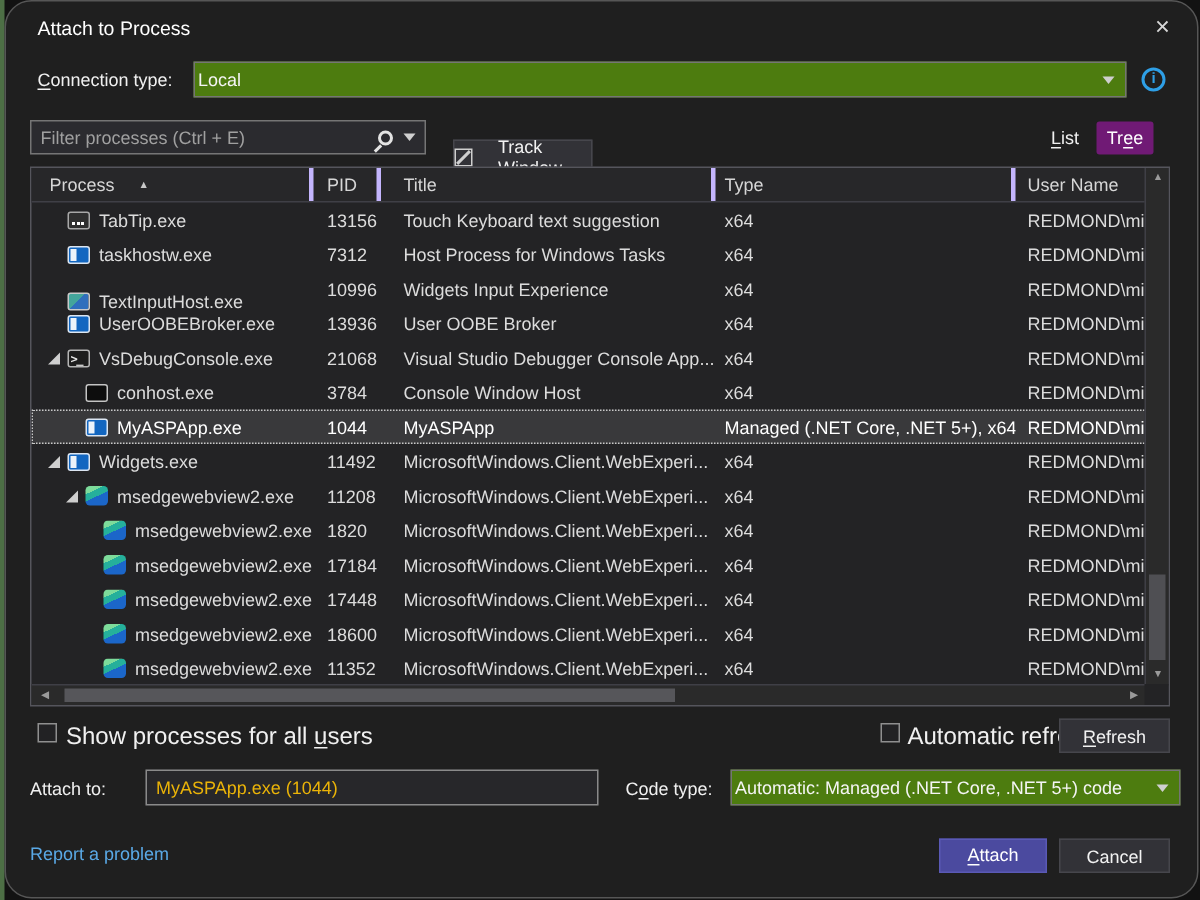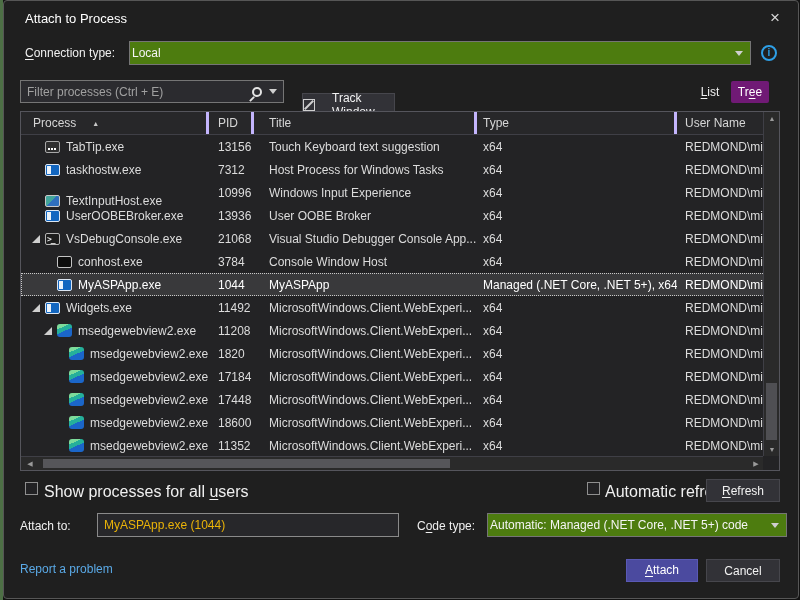--- a/index.html
+++ b/index.html
@@ -1,20 +1,20 @@
 <!DOCTYPE html>
 <html><head>
 <meta charset="utf-8">
 <style>
   * { box-sizing: border-box; margin: 0; padding: 0; }
   html,body { width:800px; height:600px; overflow:hidden; background:#121212;
               font-family:"Liberation Sans", sans-serif; cursor:default; }
   .edge-strip { position:absolute; left:0; top:0; width:3px; height:600px; background:#4d6f45; }
   .dialog { position:absolute; left:3px; top:0; width:796px; height:599px;
-            background:#1f1f1f; border:1px solid #565656; border-radius:4px; color:#e8e8e8; }
+            background:#1f1f1f; border:1px solid #565656; border-radius:18px; color:#e8e8e8; }
   .u { text-decoration: underline; text-underline-offset: 2px; }
 
   
   .title { position:absolute; left:21px; top:10px; font-size:13px; color:#ffffff; }
   .close-btn { position:absolute; right:8px; top:4px; width:30px; height:26px; text-align:center;
                line-height:26px; font-size:17px; color:#d6d6d6; }
 
   
   .conn-label { position:absolute; left:21px; top:45px; font-size:12px; color:#f0f0f0; }
   .combo { position:absolute; background:#4d7c0f; border:1px solid #757575; font-size:12px;
@@ -193,21 +193,21 @@
     <div class="cell c-user">REDMOND\mi</div>
   </div>
 
   <div class="trow">
     <div class="cell c-process" style="padding-left: 8px; margin-top: 16px;">
       <span class="expander" style="visibility: hidden;"></span>
       <span class="picon ic-textinput"></span>
       <span class="pname">TextInputHost.exe</span>
     </div>
     <div class="cell c-pid">10996</div>
-    <div class="cell c-title">Windows Input Experience</div>
+    <div class="cell c-title">Widgets Input Experience</div>
     <div class="cell c-type">x64</div>
     <div class="cell c-user">REDMOND\mi</div>
   </div>
 
   <div class="trow">
     <div class="cell c-process" style="padding-left: 8px;">
       <span class="expander" style="visibility: hidden;"></span>
       <span class="picon ic-bluewin"></span>
       <span class="pname">UserOOBEBroker.exe</span>
     </div>

